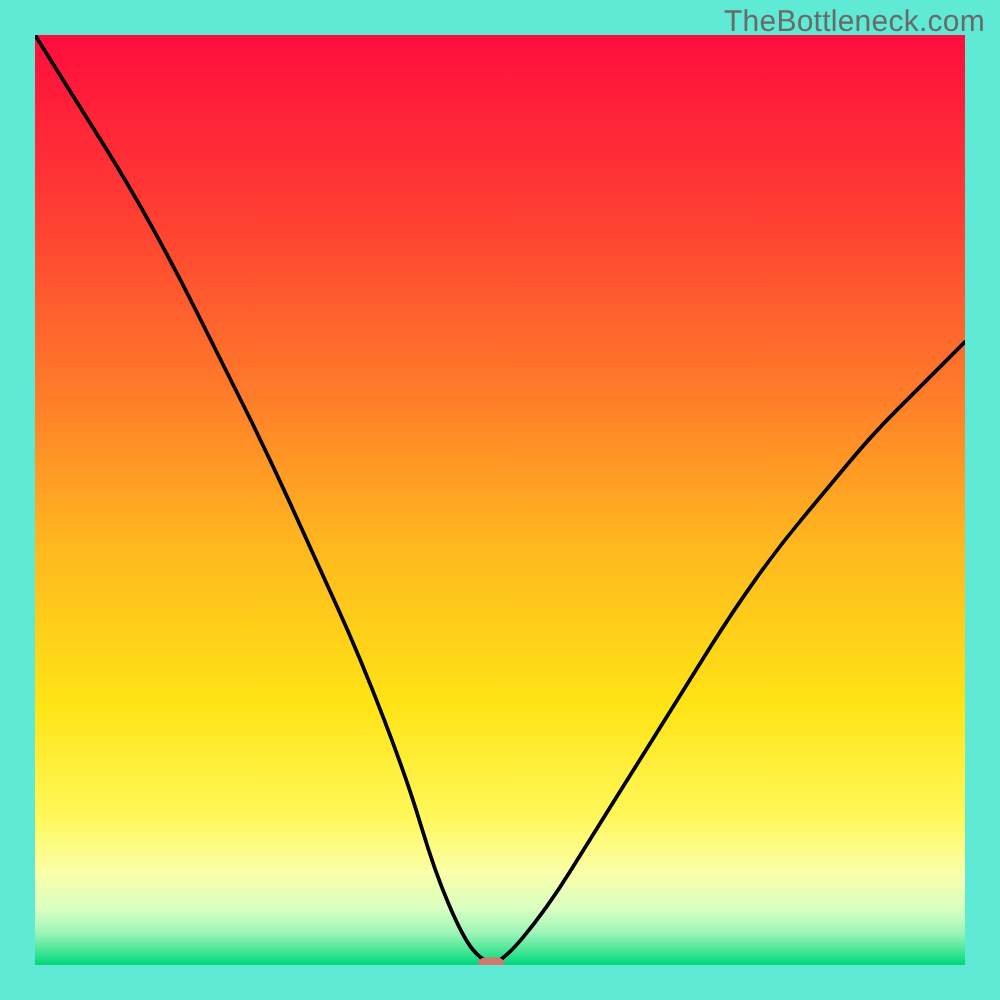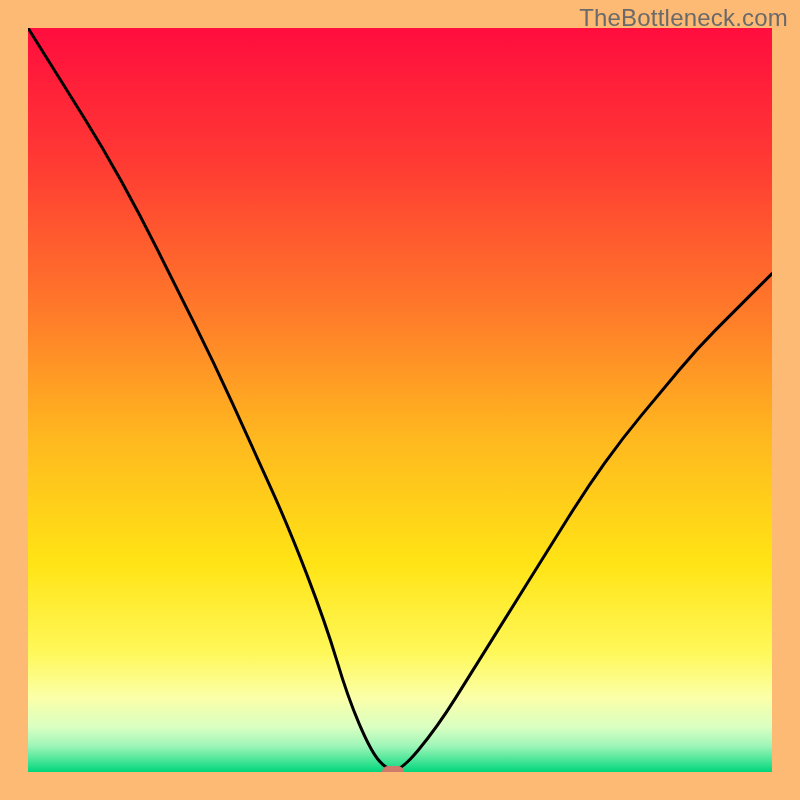--- a/index.html
+++ b/index.html
@@ -8,21 +8,21 @@
     width: 800px;
     height: 800px;
     background: #000;
     overflow: hidden;
     font-family: Arial, Helvetica, sans-serif;
   }
   .frame {
     position: relative;
     width: 800px;
     height: 800px;
-    background: #fdba74;
+    background: #5eead4;
   }
   .plot-area {
     position: absolute;
     left: 28px;
     top: 28px;
     width: 744px;
     height: 744px;
     overflow: hidden;
   }
   .gradient-bg {

